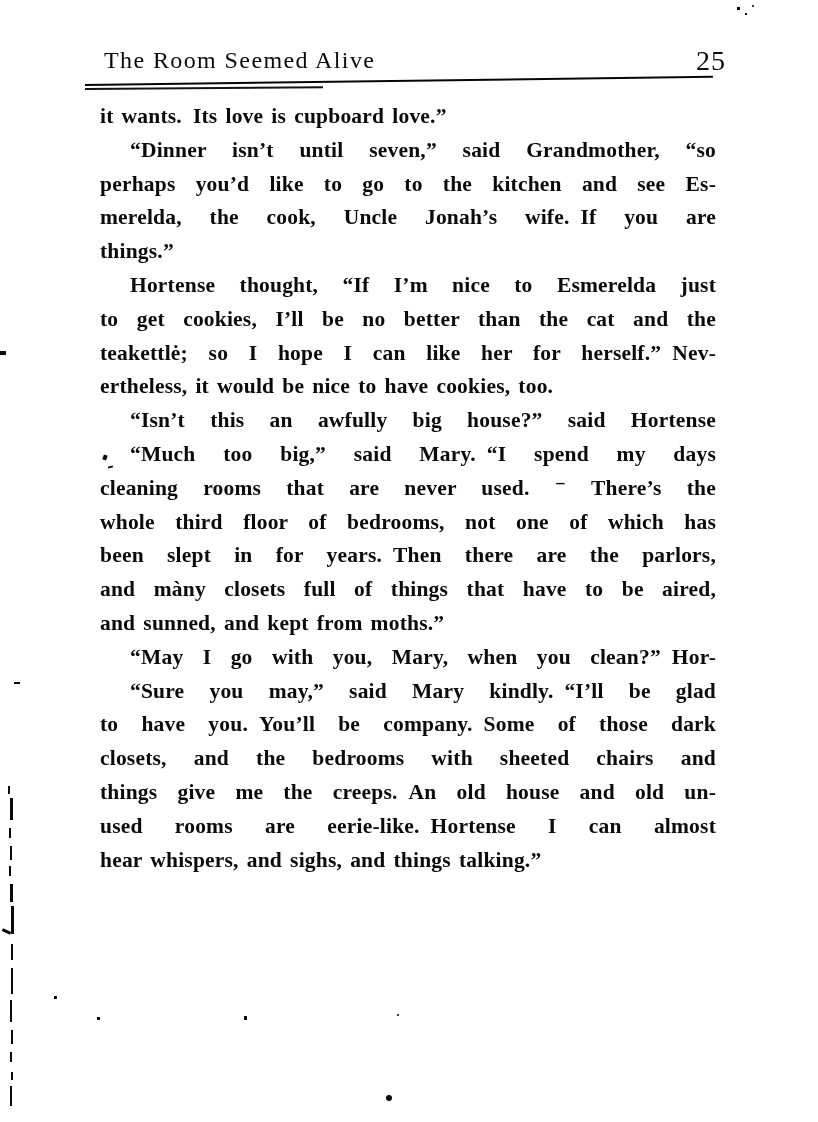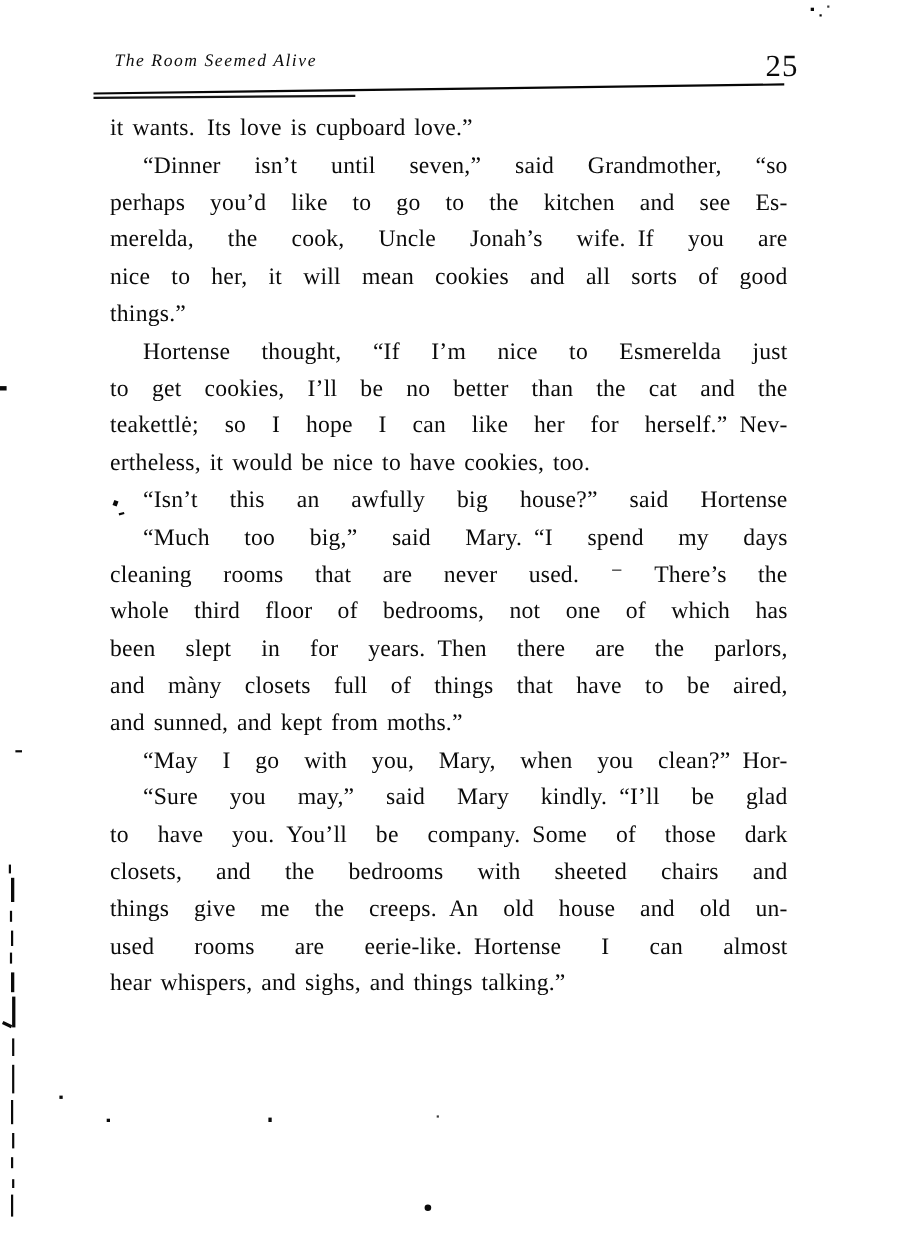--- a/index.html
+++ b/index.html
@@ -12,22 +12,21 @@
     font-family: "Liberation Serif", "DejaVu Serif", serif;
     color: #0b0b0b;
     overflow: hidden;
   }
 
   
   .running-title {
     position: absolute;
     left: 104px;
     top: 47px;
-    font-style: italic;
-    font-size: 16px;
+    font-size: 24px;
     letter-spacing: 1.4px;
     white-space: nowrap;
   }
   .page-number {
     position: absolute;
     left: 696px;
     top: 45px;
     font-size: 28px;
     letter-spacing: 1px;
   }
@@ -60,20 +59,21 @@
     width: 616px;
     font-size: 21.5px;
     line-height: 33.8px;
     word-spacing: 2.5px;
     letter-spacing: 0.2px;
   }
   .para { margin: 0; }
   .ln {
     text-align: justify;
     text-align-last: justify;
+    font-weight: bold;
   }
   .ln.last {
     text-align: left;
     text-align-last: left;
   }
   .ln.ind { padding-left: 30px; }
 
   
   .art {
     position: absolute;
@@ -95,21 +95,20 @@
   <div class="body-text">
 
     <div class="para">
       <div class="ln last">it wants. Its love is cupboard love.”</div>
     </div>
 
     <div class="para">
       <div class="ln ind">“Dinner isn’t until seven,” said Grandmother, “so</div>
       <div class="ln">perhaps you’d like to go to the kitchen and see Es-</div>
       <div class="ln">merelda, the cook, Uncle Jonah’s wife. If you are</div>
-      <div class="ln">nice to her, it will mean cookies and all sorts of good</div>
       <div class="ln last">things.”</div>
     </div>
 
     <div class="para">
       <div class="ln ind">Hortense thought, “If I’m nice to Esmerelda just</div>
       <div class="ln">to get cookies, I’ll be no better than the cat and the</div>
       <div class="ln">teakettlė; so I hope I can like her for herself.” Nev-</div>
       <div class="ln last">ertheless, it would be nice to have cookies, too.</div>
     </div>
 

